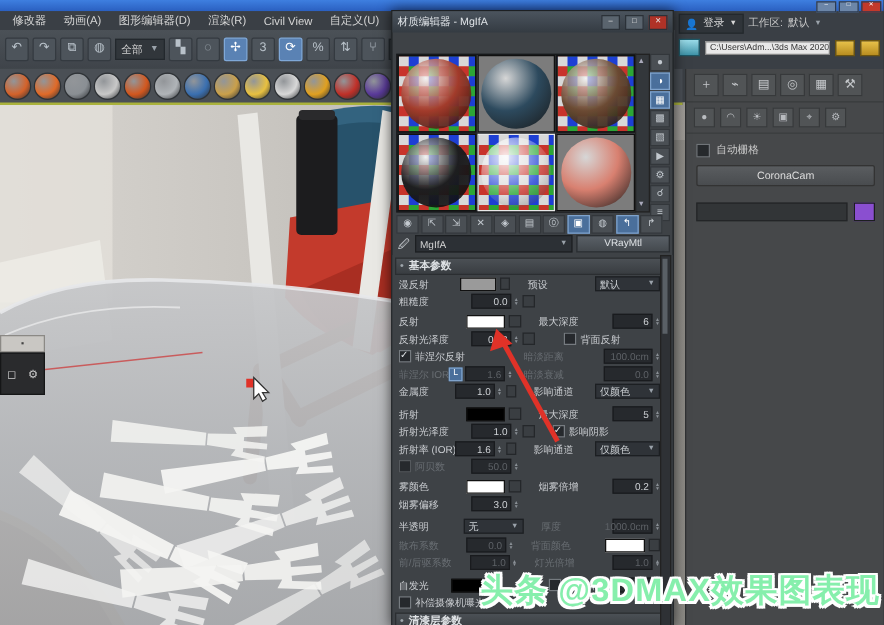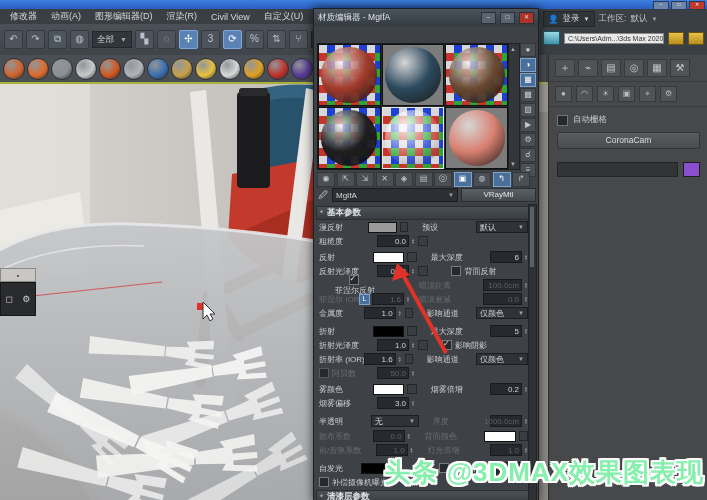--- a/index.html
+++ b/index.html
@@ -376,21 +376,21 @@
         <span class="lbl">反射光泽度</span>
         <span class="vbox">0.98</span>
           <span class="spin">▲<br>▼</span>
         <span class="mapbox"></span>
         <span class="lbl2" style="margin-left:14px;display:flex;align-items:center;justify-content:center;">
             <span class="cb"></span>
             <span>背面反射</span>
           </span>
       </div>
       <div class="prow" style="top:75px;">
-        <span class="lbl" style="display:flex;align-items:center;width:72px;flex-direction:column;">
+        <span class="lbl" style="display:flex;align-items:center;width:72px;">
             <span class="cb on"></span>
             <span>菲涅尔反射</span>
           </span>
         <span class="lbl2" style="margin-left:28px;"><span class="dim">暗淡距离</span></span>
         <span class="vbox dim" style="flex:1;">100.0cm</span>
           <span class="spin">▲<br>▼</span>
       </div>
       <div class="prow" style="top:89px;">
         <span class="lbl dim" style="width:40px;">菲涅尔 IOR</span>
         <span class="lockL">L</span>

